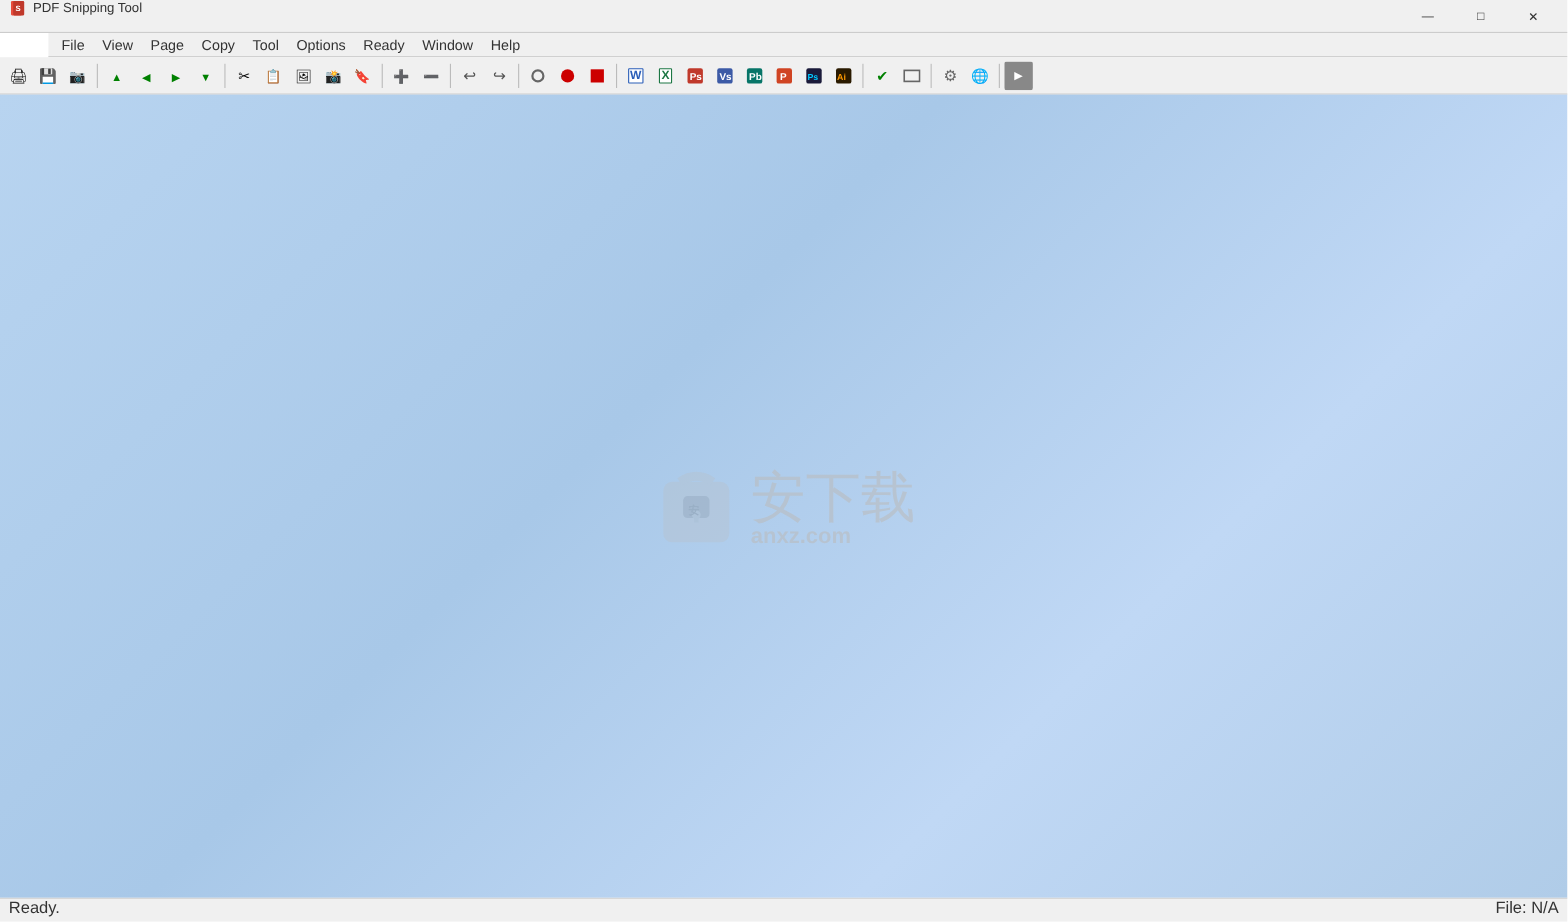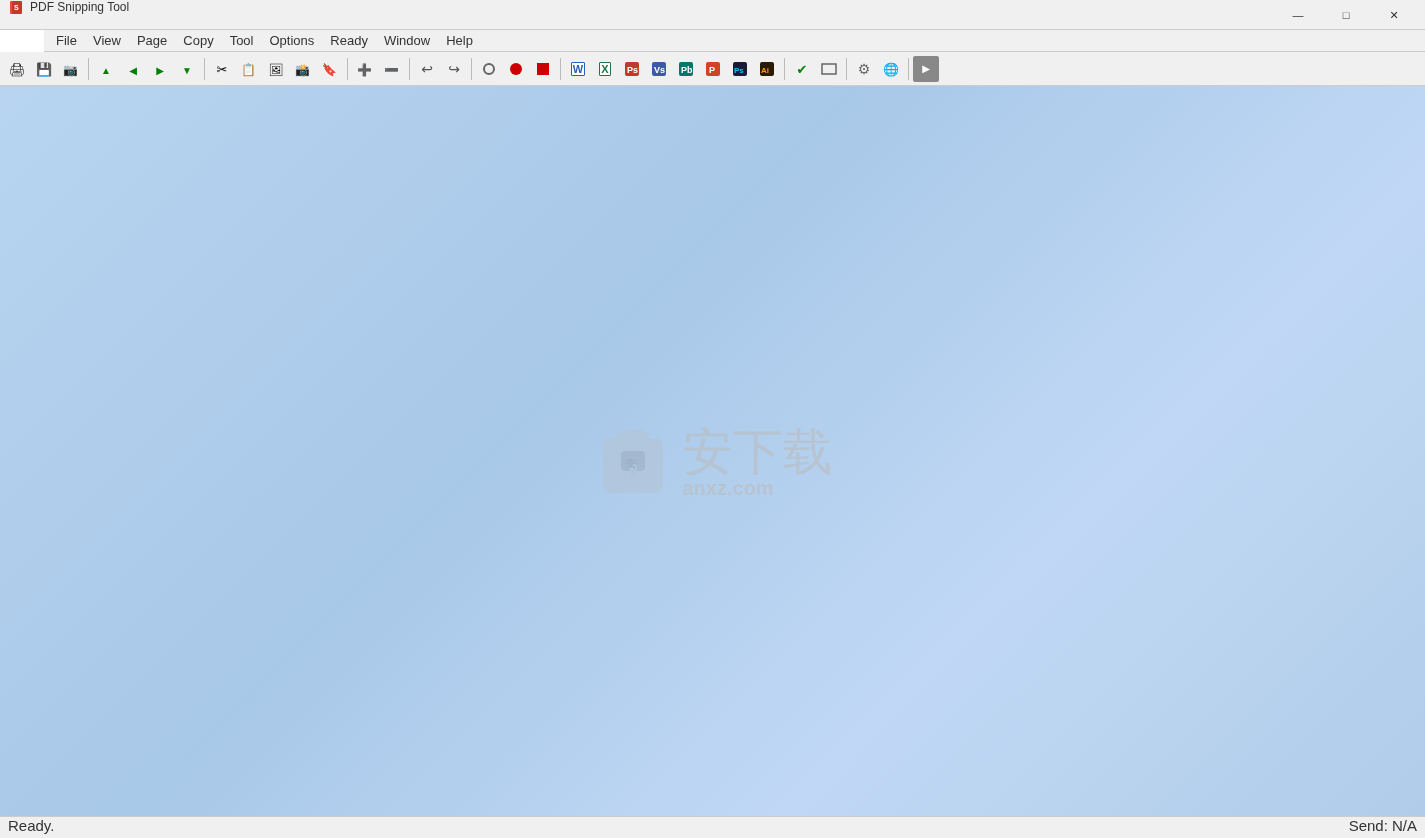--- a/index.html
+++ b/index.html
@@ -356,14 +356,14 @@
     </svg>
     <div id="watermark-text">
       <span id="watermark-cn" style="font-size:50px;color:#bbb;font-weight:300;line-height:1;">安下载</span>
       <span id="watermark-en" style="font-size:20px;color:#bbb;font-weight:700;">anxz.com</span>
     </div>
   </div>
 </div>
 
 <div id="status-bar">
   <span>Ready.</span>
-  <span>Send: N/A</span>
+  <span>File: N/A</span>
 </div>
 
 </body></html>

